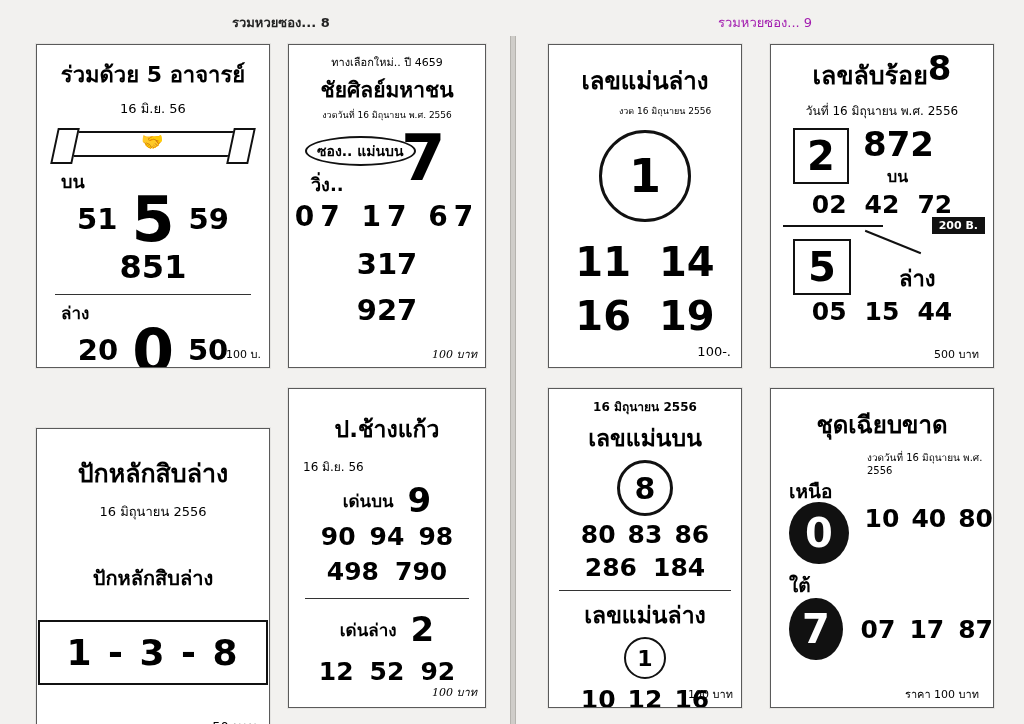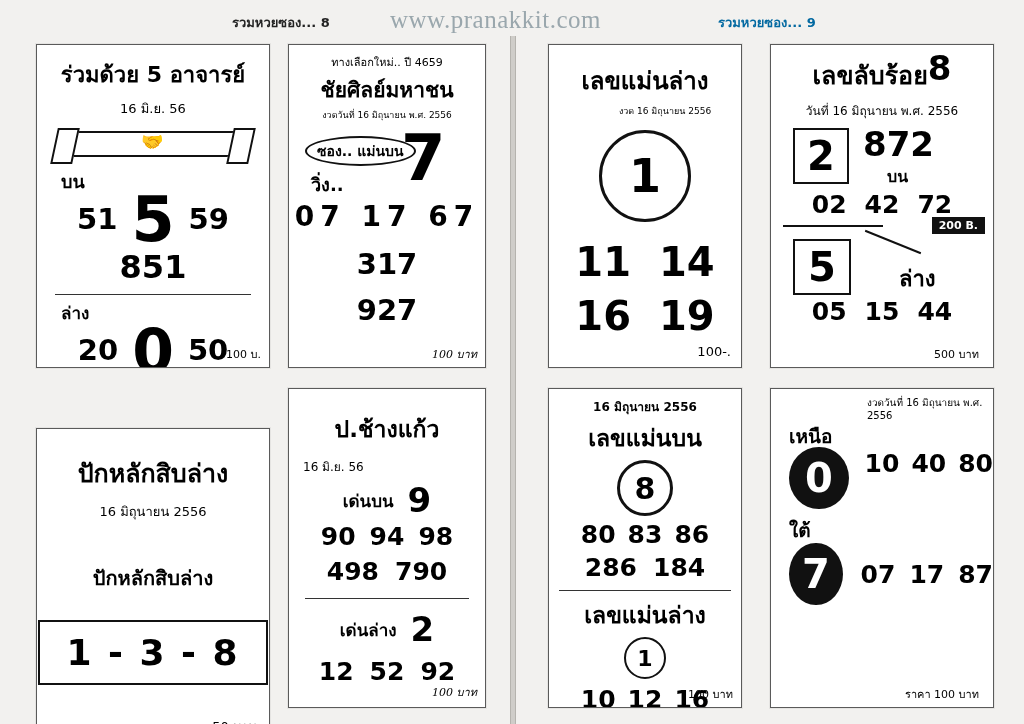--- a/index.html
+++ b/index.html
@@ -18,21 +18,21 @@
   .hdr{
     position:absolute;top:0;left:0;width:1024px;height:36px;
   }
   .hdr-left{
     position:absolute;left:232px;top:12px;
     font-size:13px;font-weight:bold;color:#222;
     font-family:"DejaVu Sans", sans-serif;
   }
   .hdr-right{
     position:absolute;left:718px;top:12px;
-    font-size:13px;font-weight:bold;color:#0369a1;
+    font-size:13px;font-weight:normal;color:#a21caf;
   }
   .watermark{
     position:absolute;left:390px;top:6px;
     font-size:25px;color:#9aa7ad;
     font-family:"Liberation Serif", serif;
     letter-spacing:.5px;
   }
   
   .spine{
     position:absolute;left:510px;top:36px;width:4px;height:688px;
@@ -88,21 +88,20 @@
     font-size:14px;font-weight:bold;padding:2px 10px;
   }
 </style>
 </head>
 <body>
 
 <div class="page">
 
   <div class="hdr">
     <div class="hdr-left">รวมหวยซอง... 8</div>
-    <div class="watermark">www.pranakkit.com</div>
     <div class="hdr-right">รวมหวยซอง... 9</div>
   </div>
 
   <div class="spine"></div>
 
   <div class="sheet" style="left:36px;top:44px;width:232px;height:322px;">
     <div class="c thick" style="margin-top:12px;font-size:22px;">ร่วมด้วย 5 อาจารย์</div>
     <div class="c" style="font-size:13px;margin-top:6px;">16 มิ.ย. 56</div>
     <div style="margin-top:12px;position:relative;height:30px;">
       <div class="ribbon">
@@ -264,20 +263,21 @@
     </div>
     <div class="row" style="gap:12px;margin-top:8px;">
       <span class="num-m">10</span>
       <span class="num-m">12</span>
       <span class="num-m">16</span>
     </div>
     <div class="pricetag" style="right:8px;bottom:4px;">100 บาท</div>
   </div>
 
   <div class="sheet" style="left:770px;top:388px;width:222px;height:318px;">
+    <div class="c thick" style="margin-top:16px;font-size:24px;">ชุดเฉียบขาด</div>
     <div style="margin-left:96px;margin-top:6px;font-size:10px;">งวดวันที่ 16 มิถุนายน พ.ศ. 2556</div>
     <div style="margin-left:18px;margin-top:0;font-size:19px;font-weight:bold;">เหนือ</div>
     <div style="display:flex;align-items:flex-start;margin-top:-4px;">
       <div class="blackdisc" style="width:62px;height:62px;font-size:40px;margin-left:18px;">0</div>
       <div style="margin-left:16px;margin-top:4px;">
         <div class="row" style="gap:12px;">
           <span class="num-m">10</span>
           <span class="num-m">40</span>
           <span class="num-m">80</span>
         </div>

